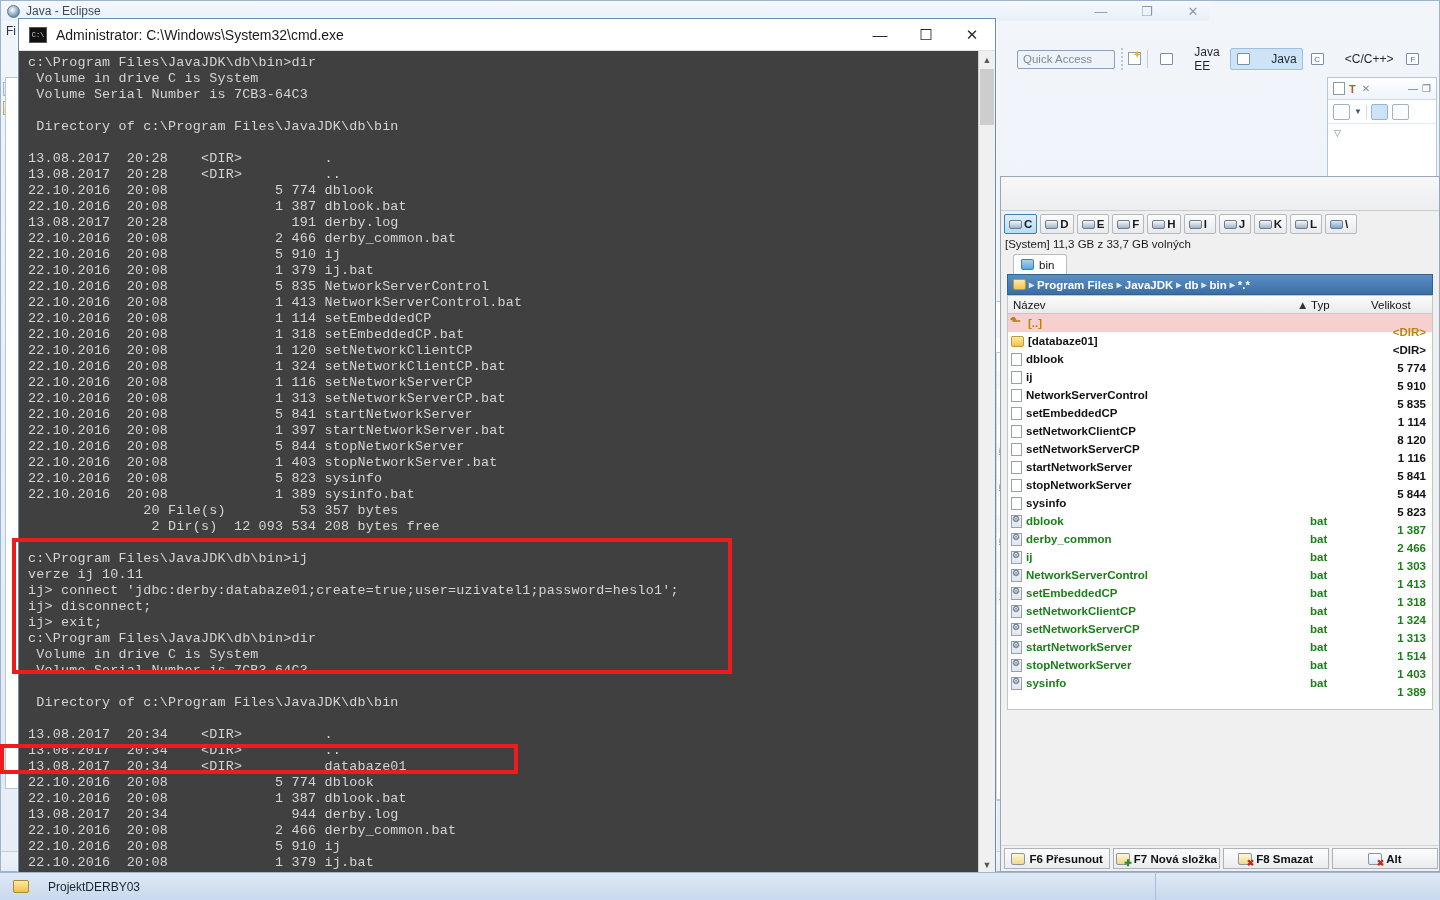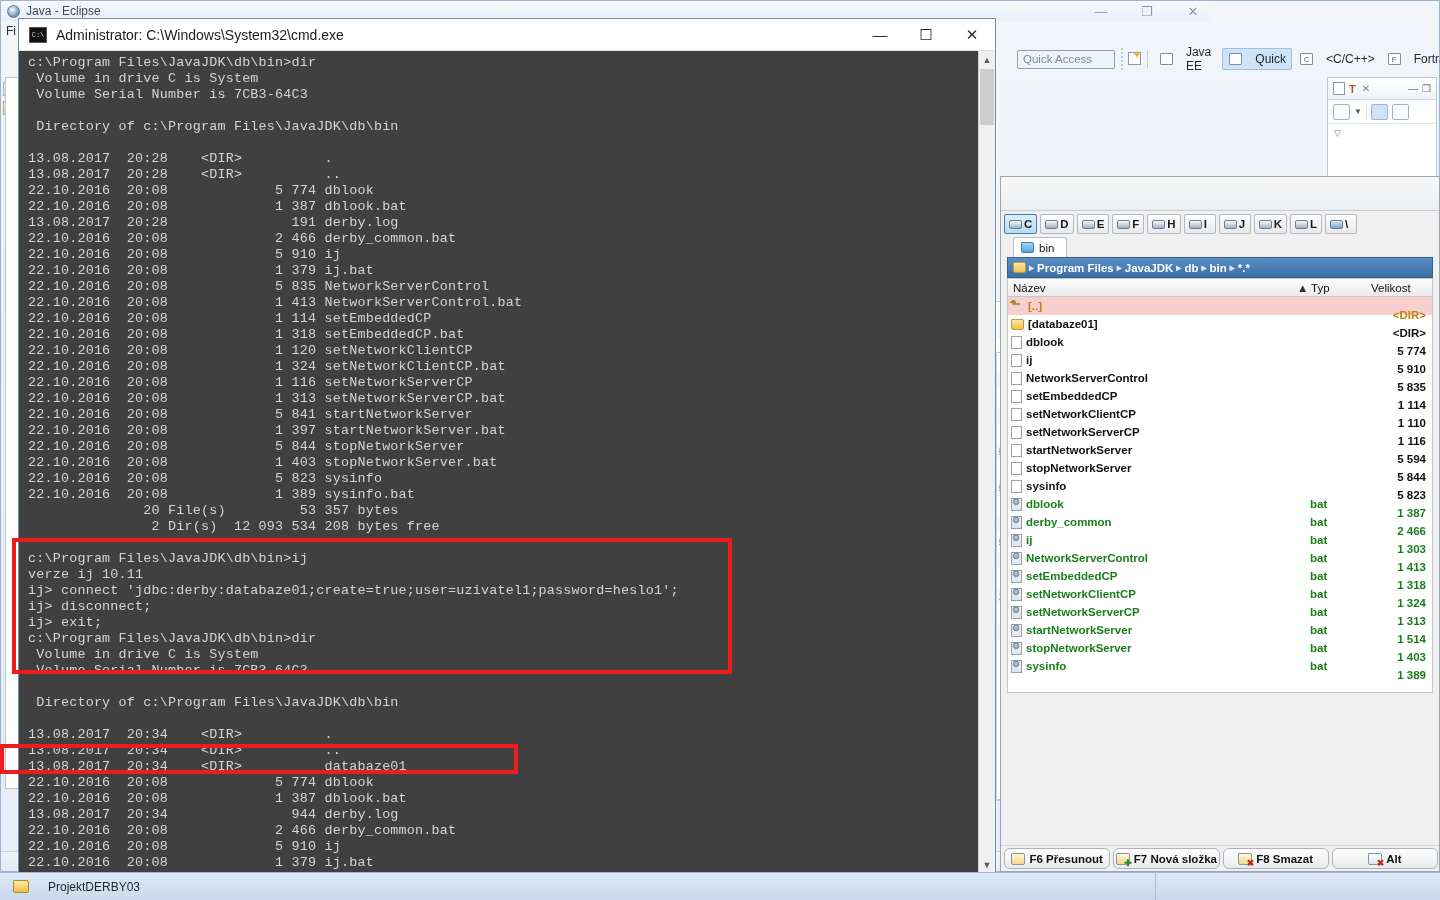--- a/index.html
+++ b/index.html
@@ -48,21 +48,21 @@
     font-size:11.5px; color:#7d8a99; padding:2px 5px;
   }
   .persp-sep {
     position:absolute; left:1120px; top:47px; width:2px; height:22px;
     background: repeating-linear-gradient(to bottom,#b9c6d6 0 2px,transparent 2px 4px);
   }
   .persp-bar {
     position:absolute; left:1126px; top:45px; height:26px;
     display:flex; align-items:center; gap:2px; font-size:12px; color:#1d2733;
   }
-  .persp-item { display:flex; align-items:center; gap:12px; padding:3px 5px; border-radius:2px; }
+  .persp-item { display:flex; align-items:center; gap:20px; padding:3px 5px; border-radius:2px; }
   .persp-item.active { background:#cfe3f7; border:1px solid #9cc0e4; }
   .mini-ic { width:15px; height:14px; position:relative; flex:none; }
   .mini-ic i {
     position:absolute; inset:1px; border:1px solid #7b8ea3; background:#fdfdfd;
     border-radius:1px; font-style:normal; font-size:8px; color:#3b6ea5;
     display:flex; align-items:center; justify-content:center;
   }
   .new-persp-ic { width:18px; height:18px; position:relative; }
   .new-persp-ic i {
     position:absolute; left:1px; top:2px; width:13px; height:13px;
@@ -203,21 +203,21 @@
   }
   .tc-fbar {
     position:absolute; left:0; bottom:0; width:440px; height:26px;
     background:#f0f0f0; border-top:1px solid #d4d8de;
     display:flex; align-items:center; gap:3px; padding:2px 3px;
   }
   .fbtn {
     flex:1; height:21px; border:1px solid #adb2b9;
     background:linear-gradient(#fdfdfd,#e9ebee);
     display:flex; align-items:center; justify-content:center; gap:4px;
-    font-size:11.5px; font-weight:bold; color:#111; border-radius:6px; white-space:nowrap;
+    font-size:11.5px; font-weight:bold; color:#111; border-radius:0; white-space:nowrap;
     overflow:hidden;
   }
   .fb-ic { width:14px; height:12px; border:1px solid #8e949c; background:linear-gradient(#fff7d8,#f0d98a); border-radius:1px 2px 2px 2px; position:relative; flex:none; }
   .fb-ic.del::after { content:"✖"; position:absolute; right:-3px; bottom:-4px; color:#c42b1c; font-size:9px; }
   .fb-ic.new::after { content:"✚"; position:absolute; right:-3px; bottom:-4px; color:#2e8b2e; font-size:9px; }
   .fb-ic.win { background:linear-gradient(#ffffff,#dbe6f2); }
 
   
   .tc-left-ghost {
     position:absolute; left:996px; top:352px; width:62px; height:448px;
@@ -324,21 +324,21 @@
       <div class="persp-item">
         <span class="mini-ic">
             <i></i>
           </span>
         <span>Java EE</span>
       </div>
       <div class="persp-item active">
         <span class="mini-ic">
             <i></i>
           </span>
-        <span>Quick</span>
+        <span>Java</span>
       </div>
       <div class="persp-item">
         <span class="mini-ic">
             <i>C</i>
           </span>
         <span>&lt;C/C++&gt;</span>
       </div>
       <div class="persp-item">
         <span class="mini-ic">
             <i>F</i>
@@ -477,20 +477,21 @@
         <div class="drive-btn">
           <span class="drv-ic"></span>
           <span>L</span>
         </div>
         <div class="drive-btn">
           <span class="drv-ic net"></span>
           <span>\</span>
         </div>
       </div>
 
+    <div class="tc-freeline">[System]  11,3 GB z  33,7 GB volných</div>
 
     <div class="tc-tabrow">
       <div class="tc-tab">
         <span class="folder-ic"></span>
         <span>bin</span>
       </div>
     </div>
 
     <div class="tc-path">
       <span class="folder-ic y"></span>
@@ -561,37 +562,37 @@
           </div>
           <div class="c-type"></div>
           <div class="c-size">1 114</div>
         </div>
         <div class="tc-row">
           <div class="c-name">
             <span class="fi"></span>
             <span>setNetworkClientCP</span>
           </div>
           <div class="c-type"></div>
-          <div class="c-size">1 110</div>
+          <div class="c-size">8 120</div>
         </div>
         <div class="tc-row">
           <div class="c-name">
             <span class="fi"></span>
             <span>setNetworkServerCP</span>
           </div>
           <div class="c-type"></div>
           <div class="c-size">1 116</div>
         </div>
         <div class="tc-row">
           <div class="c-name">
             <span class="fi"></span>
             <span>startNetworkServer</span>
           </div>
           <div class="c-type"></div>
-          <div class="c-size">5 594</div>
+          <div class="c-size">5 841</div>
         </div>
         <div class="tc-row">
           <div class="c-name">
             <span class="fi"></span>
             <span>stopNetworkServer</span>
           </div>
           <div class="c-type"></div>
           <div class="c-size">5 844</div>
         </div>
         <div class="tc-row">

